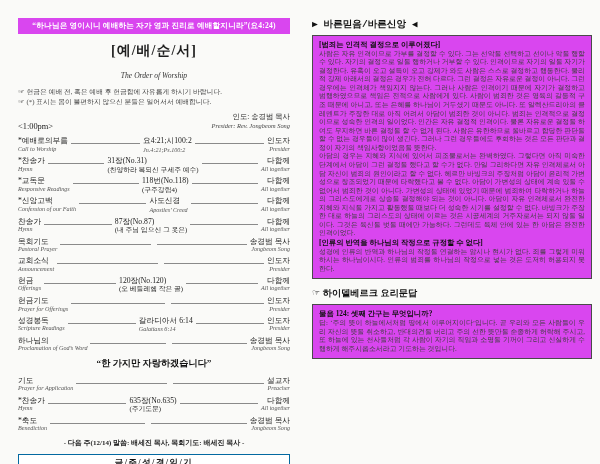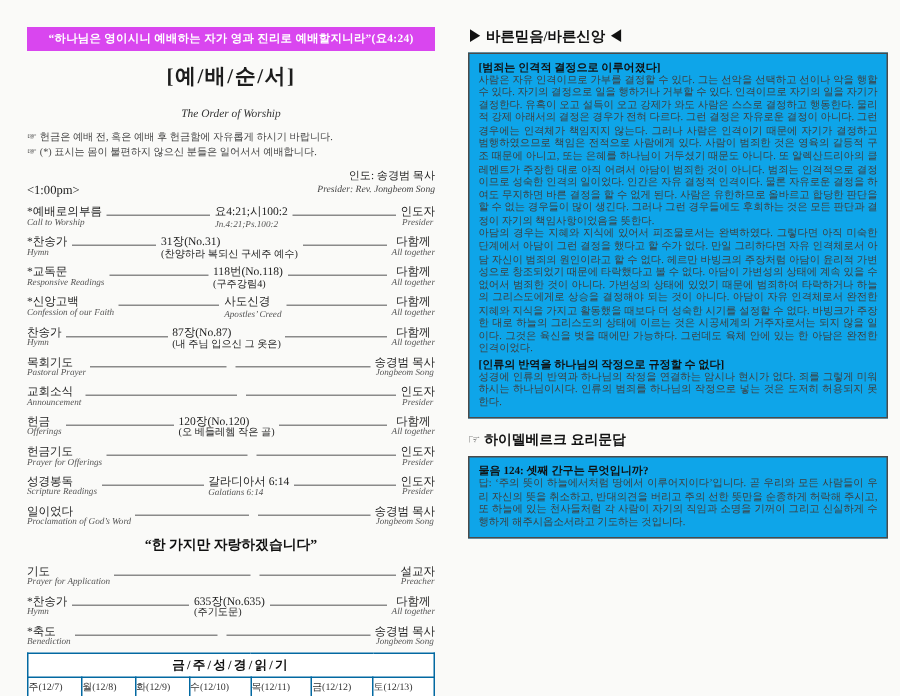--- a/index.html
+++ b/index.html
@@ -21,35 +21,35 @@
   .timebar{display:flex;justify-content:space-between;align-items:flex-end;margin:6px 0 5px;}
   .time{font-size:8.4px;color:#222;font-family:Liberation Serif, serif;}
   .presider-block{text-align:right;font-size:7.4px;color:#222;line-height:1.2;}
   .presider-block .en{font-style:italic;font-size:6.4px;color:#444;}
 
   .orow{display:grid;grid-template-columns:max-content 1fr max-content 1fr max-content;margin-bottom:2.6px;}
   .orow .kr{font-size:7.7px;line-height:9.5px;color:#222;white-space:nowrap;}
   .orow .ln{border-bottom:1px solid #8a8a8a;margin:0 3px 1.5px;align-self:end;}
   .orow .en{font-style:italic;font-size:6.1px;color:#555;line-height:7.6px;white-space:nowrap;}
   .c3{text-align:left;}
-  .c5{text-align:center;}
+  .c5{text-align:right;}
   .subline{font-size:6.8px;line-height:8px;color:#222;}
   .subline .it{font-style:italic;font-size:6.1px;color:#555;}
 
   .sermon-title{text-align:center;font-weight:bold;font-size:9.2px;margin:4px 0 6px;color:#111;}
   .nextweek{text-align:center;font-weight:bold;font-size:7px;margin:5px 0 6px;color:#222;}
 
   .bible-table{border-collapse:collapse;width:100%;background:#fff;}
   .bible-table th,.bible-table td{border:1px solid #0369a1;font-size:6.6px;padding:1.5px 0;color:#333;}
   .bible-table th.tbl-title{font-size:8.4px;letter-spacing:1.5px;padding:2px 0;color:#111;}
 
   
   .rhead{font-weight:bold;font-size:9.6px;margin:6px 0 4px;color:#111;
-    font-family:Liberation Serif, serif;}
-  .rbox{border:1.2px solid #4a4a4a;padding:4px 6px 5px;background:#0ea5e9;}
+    font-family:Liberation Mono, monospace;}
+  .rbox{border:1.2px solid #4a4a4a;padding:4px 6px 5px;background:#d946ef;}
   .rbox .bh{font-weight:bold;font-size:7.4px;color:#111;line-height:1.3;}
   .rbox p{font-size:6.9px;line-height:1.24;margin:0;text-align:justify;color:#3e3e3e;}
   .cath-head{font-weight:bold;font-size:9.2px;margin:8px 0 4px;color:#111;
     font-family:"Liberation Sans","DejaVu Sans",sans-serif;}
 </style>
 </head>
 <body>
 
 <div class="page page-left">
   <div class="banner">“하나님은 영이시니 예배하는 자가 영과 진리로 예배할지니라”(요4:24)</div>
@@ -196,21 +196,21 @@
         <span class="ln"></span>
         <span class="kr c5">인도자</span>
         <span class="en">Scripture Readings</span>
         <span></span>
         <span class="subline c3"><span class="it">Galatians 6:14</span><span></span></span>
         <span></span>
         <span class="en c5">Presider</span>
       </div>
 
       <div class="orow">
-        <span class="kr">일이었다</span>
+        <span class="kr">하나님의</span>
         <span class="ln"></span>
         <span class="kr c3"></span>
         <span class="ln"></span>
         <span class="kr c5">송경범 목사</span>
         <span class="en">Proclamation of God’s Word</span>
         <span></span>
         <span class="subline c3"><span class="it"></span><span></span></span>
         <span></span>
         <span class="en c5">Jongbeom Song</span>
       </div>
@@ -253,20 +253,21 @@
         <span class="ln"></span>
         <span class="kr c5">송경범 목사</span>
         <span class="en">Benediction</span>
         <span></span>
         <span class="subline c3"><span class="it"></span><span></span></span>
         <span></span>
         <span class="en c5">Jongbeom Song</span>
       </div>
     </div>
 
+  <div class="nextweek">- 다음 주(12/14) 말씀: 배세진 목사, 목회기도: 배세진 목사 -</div>
 
   <table class="bible-table">
     <tbody>
       <tr>
         <th class="tbl-title" colspan="7">금/주/성/경/읽/기</th>
       </tr>
       <tr>
 
       <td>주(12/7)</td>
           <td>월(12/8)</td>

